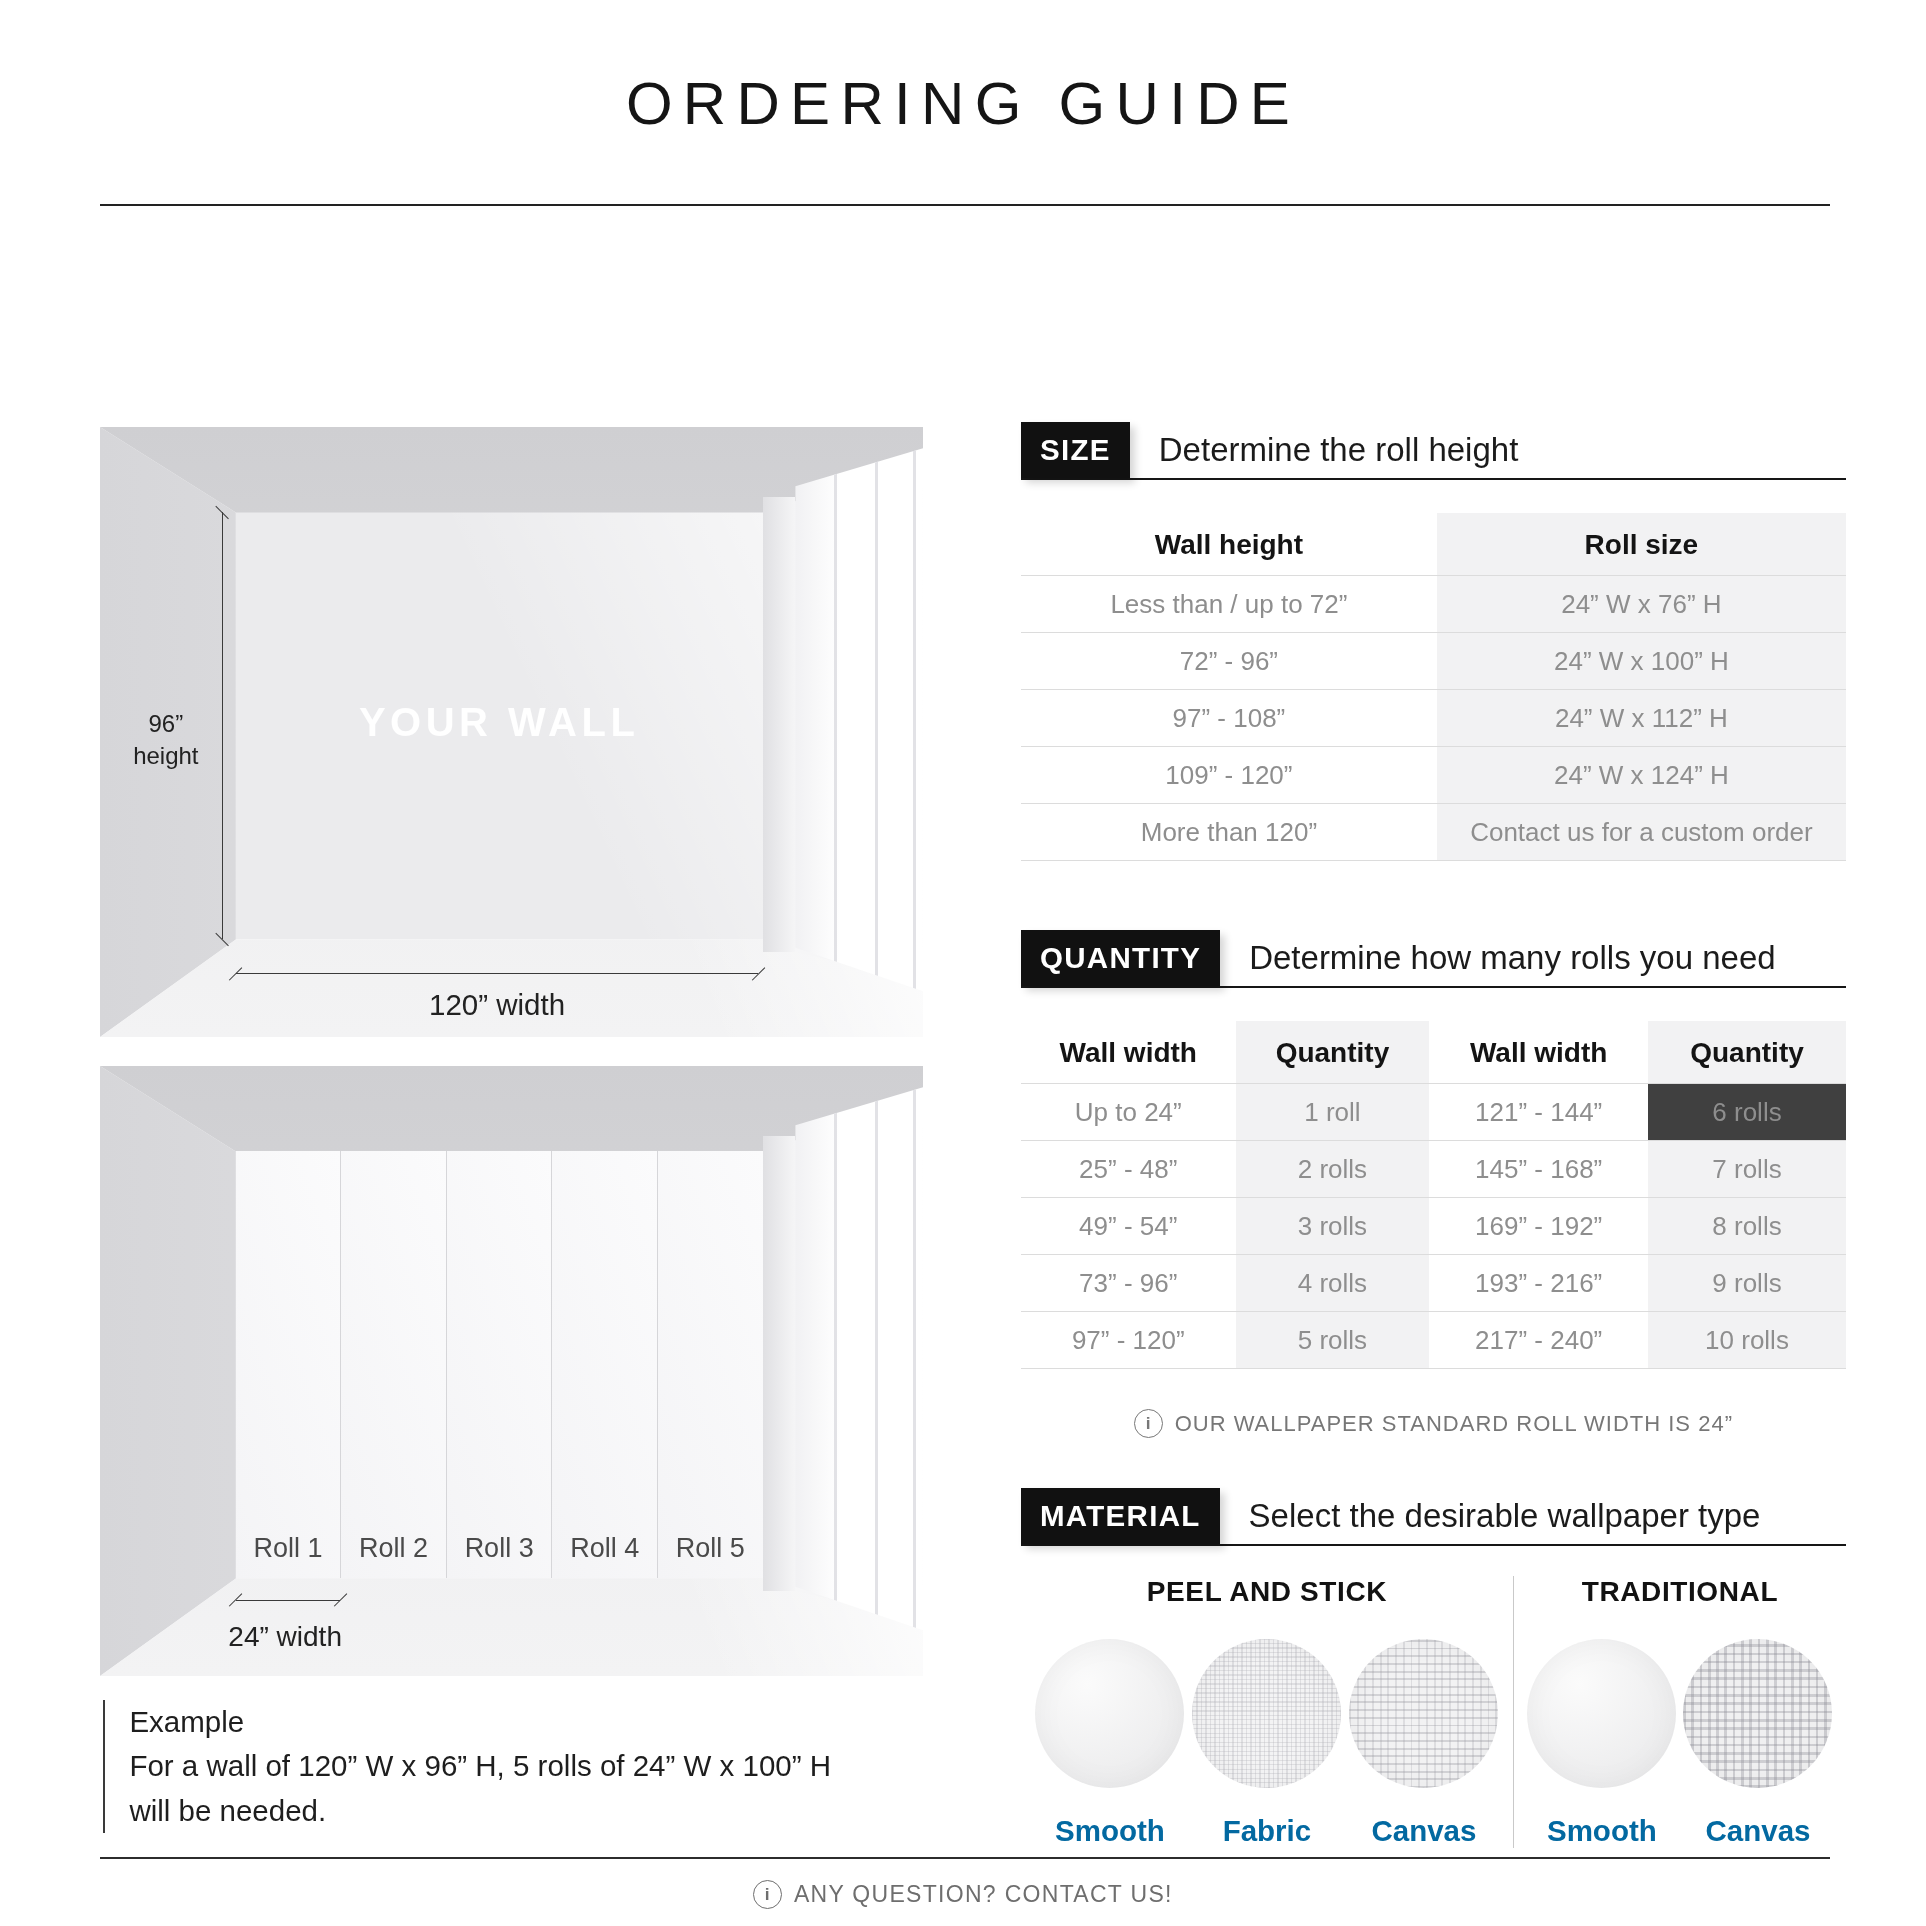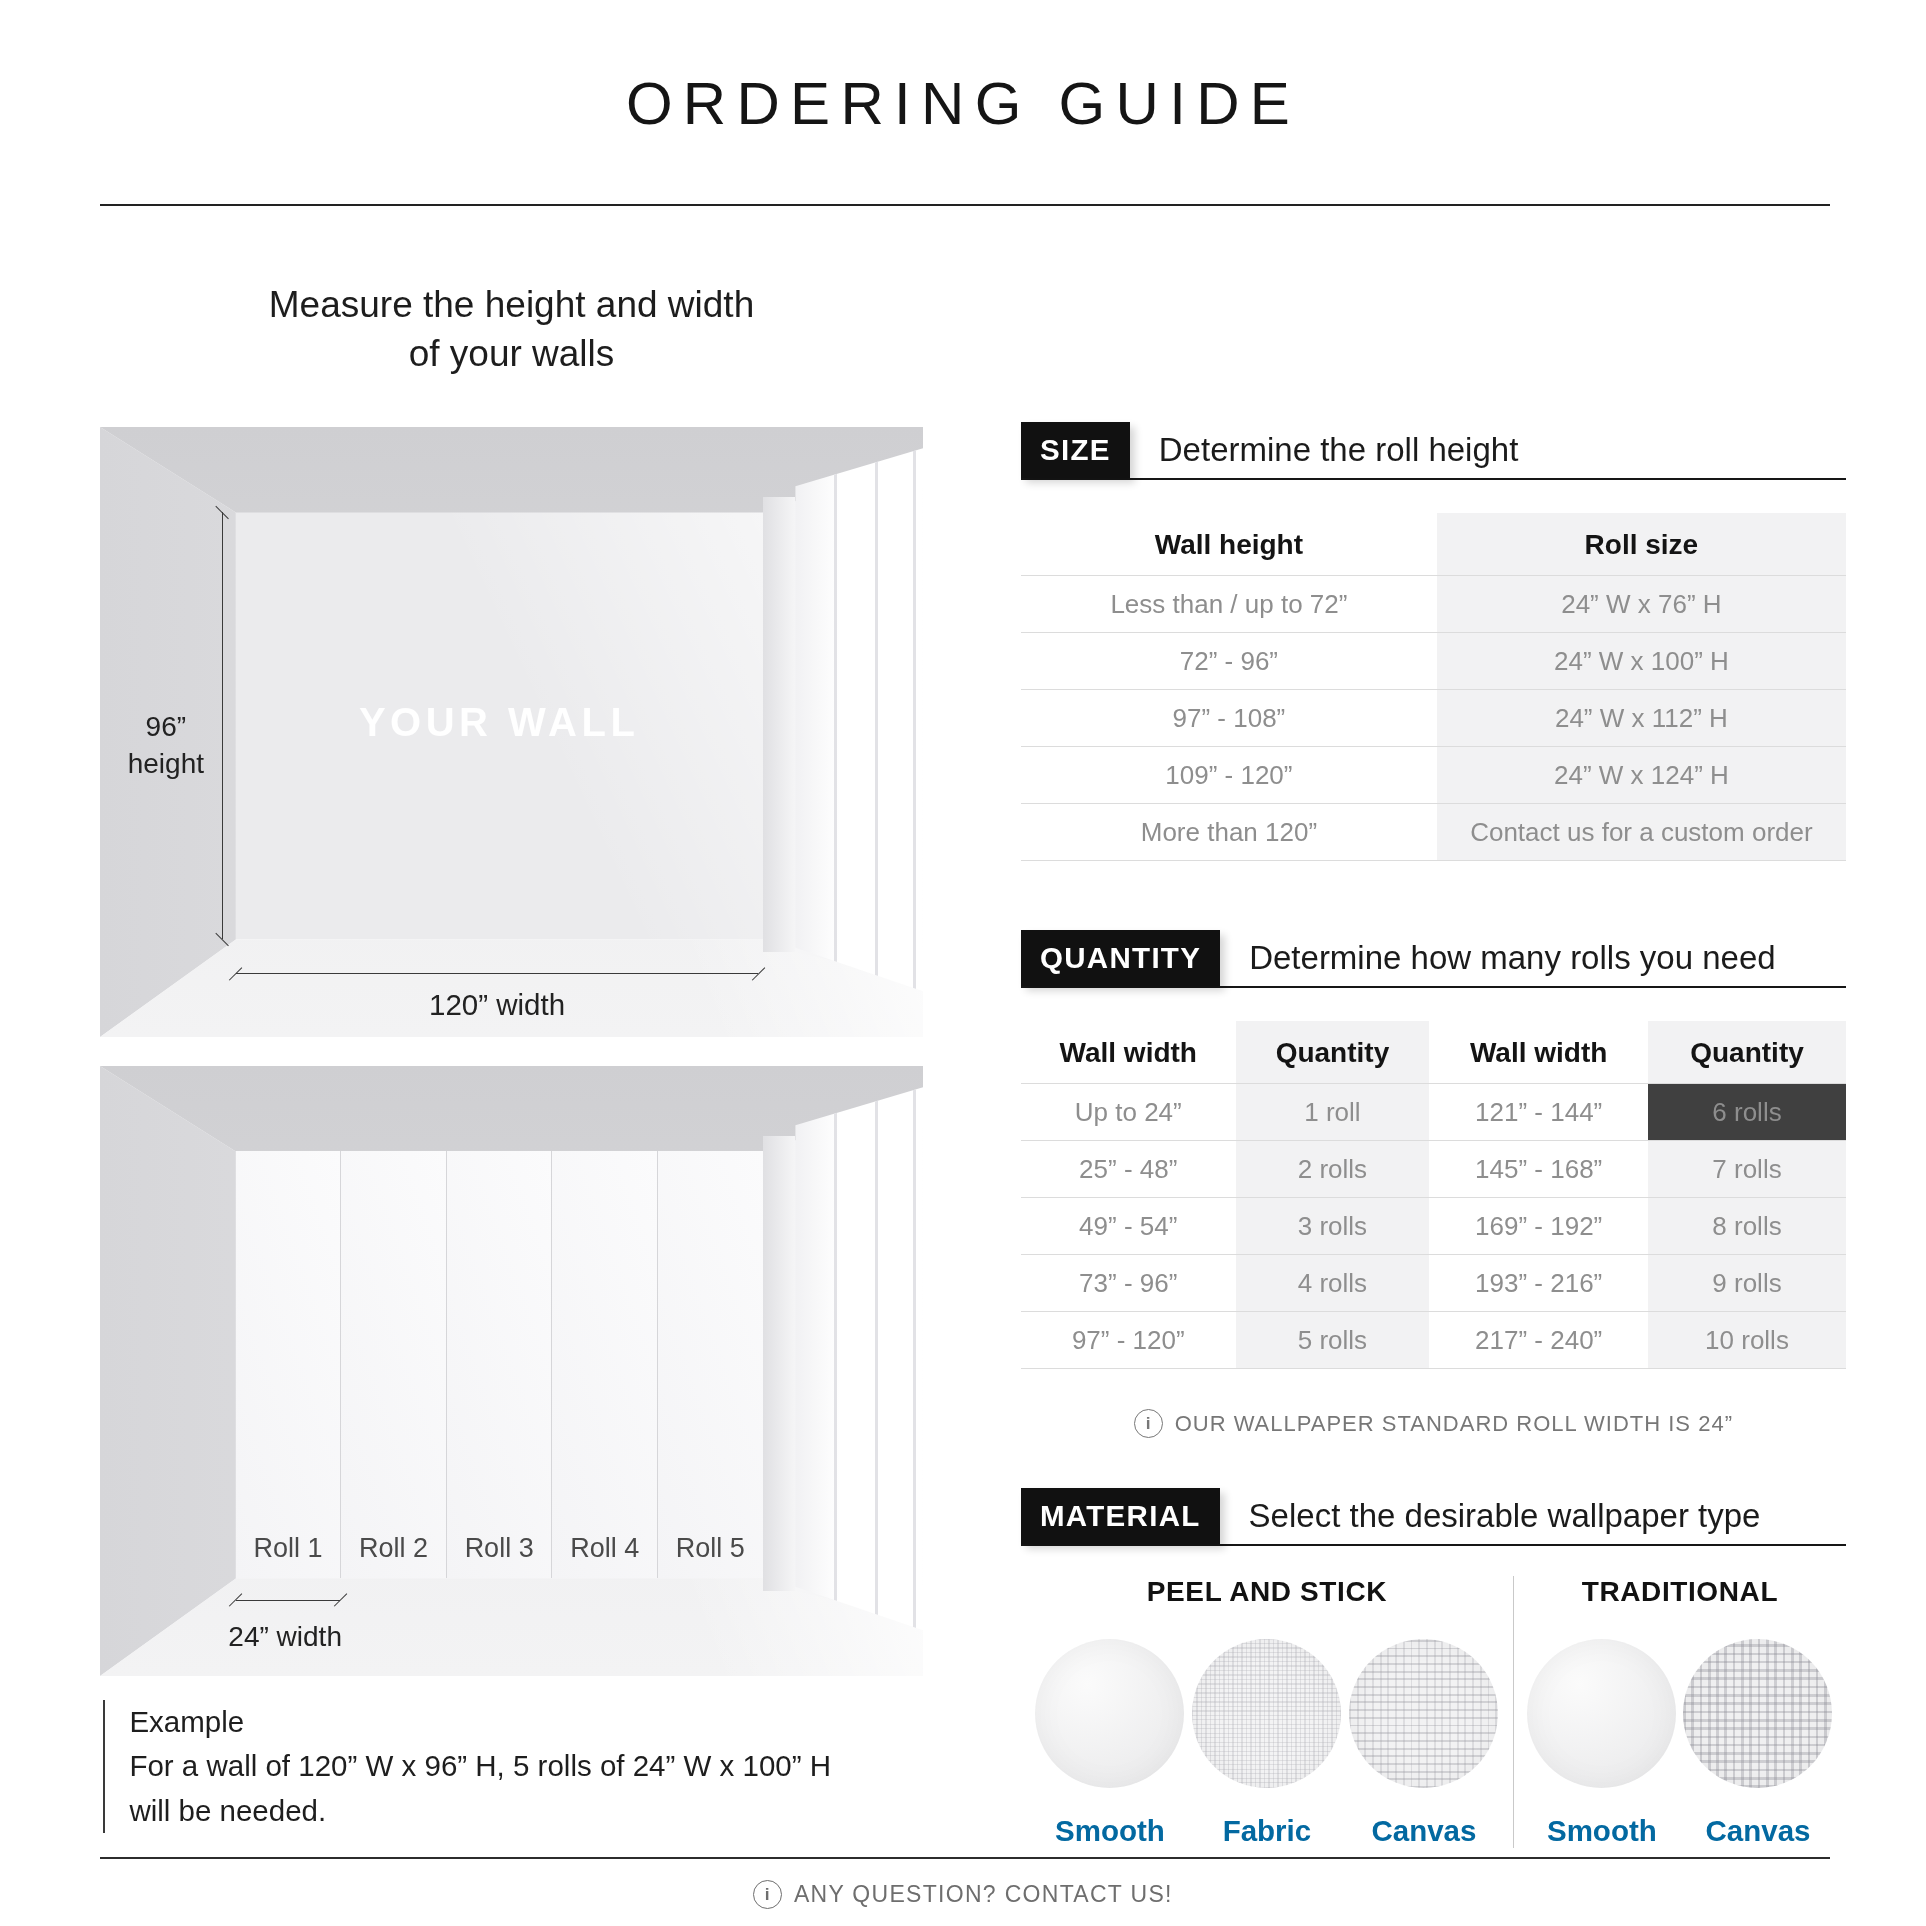--- a/index.html
+++ b/index.html
@@ -45,21 +45,21 @@
   .dim{position:absolute; background:#3a3a3a;}
   .dim .tick{position:absolute; background:#3a3a3a;}
   .vdim{left:calc(16.5% - 14px); top:14%; width:1.3px; height:70%;}
   .vdim .tick{width:18px; height:1.3px; left:-8.3px; transform:rotate(45deg);}
   .vdim .tick.a{top:-0.6px;} .vdim .tick.b{bottom:-0.6px;}
   .hdim{left:16.5%; top:89.5%; width:63.5%; height:1.3px;}
   .hdim .tick{width:1.3px; height:18px; top:-8.3px; transform:rotate(45deg);}
   .hdim .tick.a{left:-0.6px;} .hdim .tick.b{right:-0.6px;}
   .hdim.small{left:16.5%; top:87.5%; width:12.7%;}
   .dim-label{position:absolute; text-align:center; color:#222; font-size:29.5px;}
-  .height-label{left:1.5%; width:13%; top:46%; line-height:1.35; font-size:28px;}
+  .height-label{left:1.5%; width:13%; top:46%; line-height:1.35; font-size:24px;}
   .width-label{left:16.5%; width:63.5%; top:92%;}
   .width-label.small{left:11%; width:23%; top:91%; font-size:28px;}
   
   .panels{position:absolute; inset:0; display:flex; z-index:1;}
   .panel{flex:1; position:relative; background:linear-gradient(250deg,#fbfbfc,#f4f4f6);
     border-right:1.3px solid #d6d6d9;}
   .panel:last-child{border-right:none;}
   .panel .roll-label{position:absolute; left:0; right:0; bottom:14px; text-align:center;
     font-size:27px; color:#4a4a4a;}
   
@@ -114,24 +114,20 @@
     repeating-linear-gradient(90deg,rgba(135,135,145,.32) 0 2.6px,transparent 2.6px 8.3px);}
 </style>
 </head>
 <body>
 
 <div class="page">
 
   <div class="page-title">ORDERING GUIDE</div>
   <div class="title-rule"></div>
 
-  <div class="col-heading left">
-    <div>Measure the height and width</div>
-    <div>of your walls</div>
-  </div>
 
   <div class="room one">
     <div class="back-wall">
       <div class="your-wall">YOUR WALL</div>
     </div>
     <div class="ceiling"></div>
     <div class="left-wall"></div>
     <div class="floor"></div>
     <div class="pier"></div>
     <div class="window">

